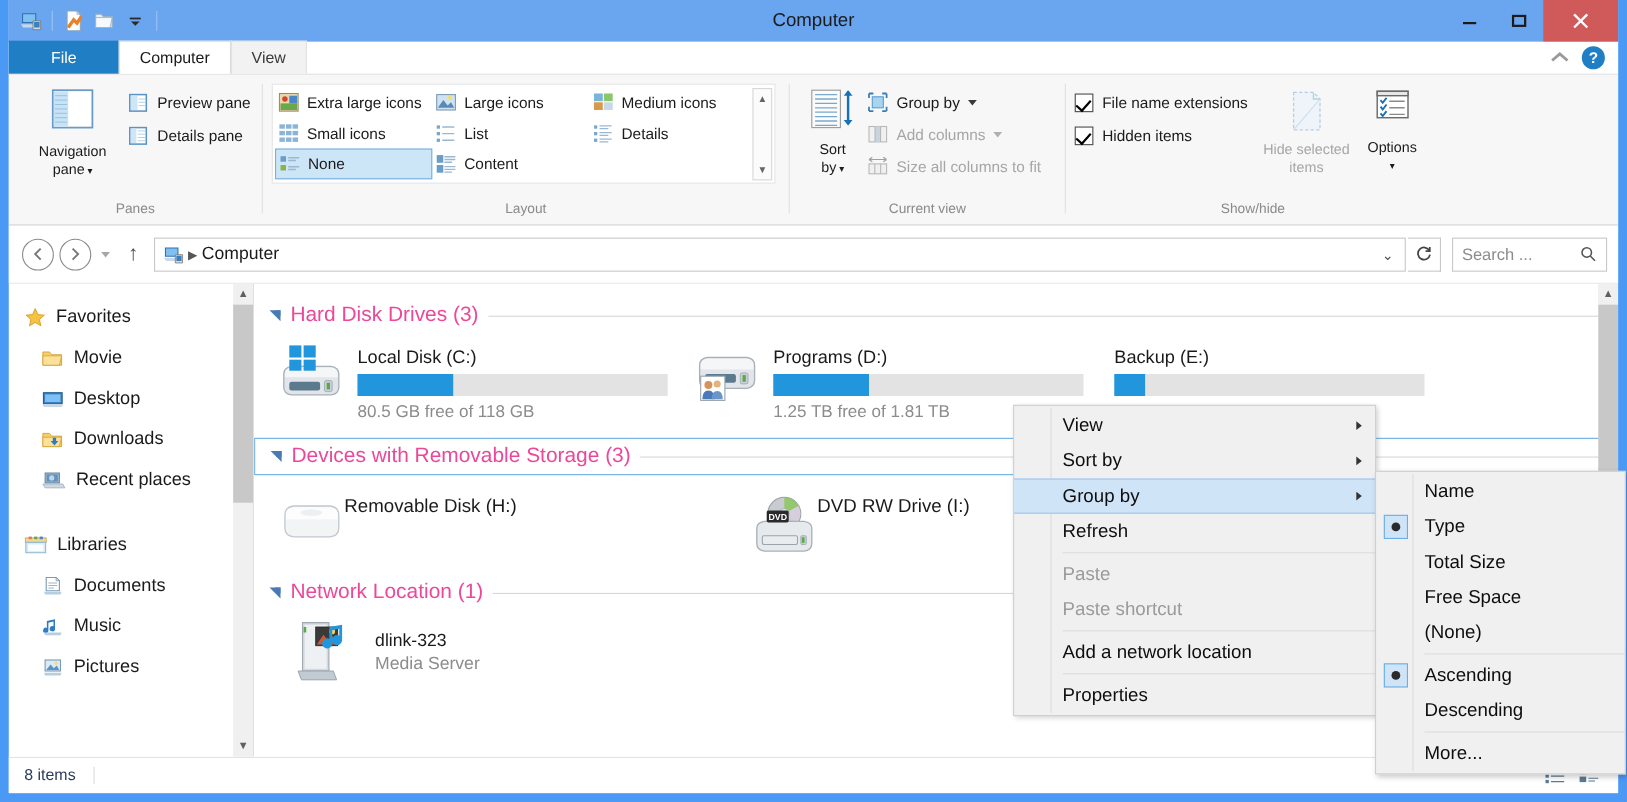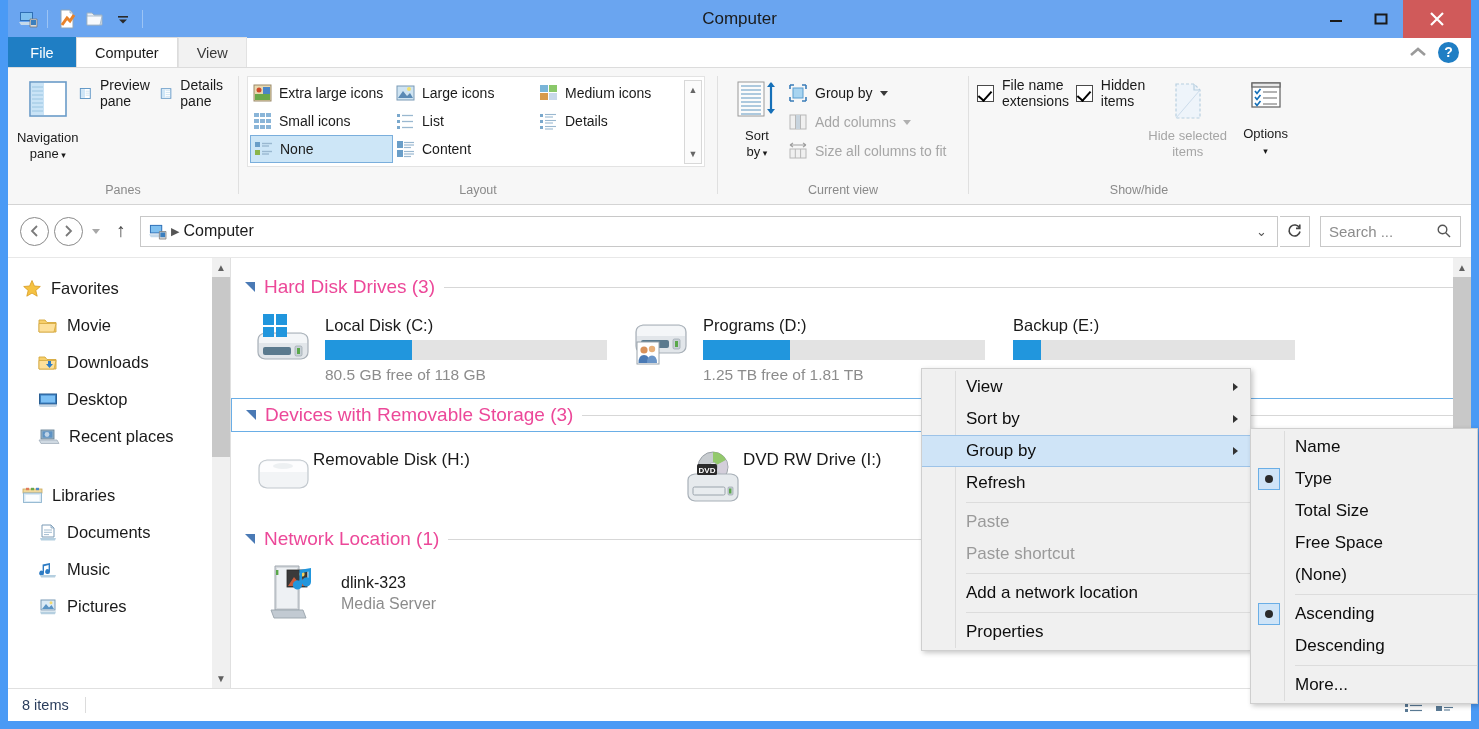--- a/index.html
+++ b/index.html
@@ -38,21 +38,21 @@
   
   .tabstrip {
     height: 30px; background: #ffffff; flex: 0 0 30px; display: flex; align-items: flex-end;
     position: relative; border-bottom: 1px solid #dcdcdc;
   }
   .tab {
     height: 30px; padding: 0 18px; font-size: 14.5px; color: #1a1a1a;
     display: flex; align-items: center; border: 1px solid transparent;
     border-bottom: none; background: #ffffff;
   }
-  .tab-file { background: #1f7ec4; color: #ffffff; width: 68px; justify-content: center; padding: 0; }
+  .tab-file { background: #1f7ec4; color: #ffffff; width: 100px; justify-content: center; padding: 0; }
   .tab-active { background: #ffffff; border-color: #dcdcdc; position: relative; z-index: 2; }
   .tab-inactive { background: #f2f2f2; border-color: #e2e2e2; color: #3a3a3a; }
   .tabstrip-right { margin-left: auto; display: flex; align-items: center; gap: 10px; padding-right: 12px; height: 30px; }
   .help-circle {
     width: 21px; height: 21px; border-radius: 50%; background: #1f7ec4; color: #fff;
     font-size: 14px; font-weight: bold; display: flex; align-items: center; justify-content: center;
   }
 
   
   .ribbon {
@@ -66,21 +66,21 @@
   }
   .rgroup-div { width: 1px; background: #e0e0e0; margin: 8px 0 10px 0; }
 
   .bigbtn {
     width: 92px; display: flex; flex-direction: column; align-items: center;
     font-size: 13px; color: #1a1a1a; padding-top: 4px;
   }
   .bigbtn .lbl { text-align: center; line-height: 16px; margin-top: 4px; }
   .bigbtn.disabled .lbl { color: #a6a6a6; }
 
-  .chk-col { display: flex; flex-direction: row; gap: 4px; padding-top: 4px; }
+  .chk-col { display: flex; flex-direction: column; gap: 4px; padding-top: 4px; }
   .chkrow { display: flex; align-items: center; gap: 8px; font-size: 14px; color: #1a1a1a; height: 26px; }
   .chkbox { width: 17px; height: 17px; border: 1.5px solid #4a4a4a; background: #fff; position: relative; flex: 0 0 17px; }
   .chkbox.checked::after {
     content: ""; position: absolute; left: 3px; top: 2px; width: 6px; height: 11px;
     border: solid #000; border-width: 0 2.4px 2.4px 0; transform: rotate(42deg);
   }
 
   .layout-list { display: flex; flex-wrap: wrap; width: 430px; align-content: flex-start; }
   .lay-item {
     width: 143px; height: 28px; display: flex; align-items: center; gap: 7px;
@@ -608,36 +608,36 @@
             <svg width="20" height="18" viewBox="0 0 20 18">
                   <path d="M1 3 L7 3 L9 5.5 L18 5.5 L18 15 L1 15 Z" fill="#f7cf6a" stroke="#d4a73c" stroke-width="0.9"></path>
                   <path d="M1 6.5 L18 6.5 L16 15 L1 15 Z" fill="#fde09a" stroke="#d4a73c" stroke-width="0.8"></path>
                 </svg>
           </span>
           <span>Movie</span>
         </div>
         <div class="navitem child">
           <span>
             <svg width="20" height="18" viewBox="0 0 20 18">
+                  <rect x="1.5" y="3" width="17" height="10" fill="#3a7fc0" stroke="#2a5f93" stroke-width="1"></rect>
+                  <rect x="3" y="4.5" width="14" height="7" fill="#7cc0f5"></rect>
+                  <path d="M0.5 14 L19.5 14 L18 16 L2 16 Z" fill="#c7d7e5"></path>
+                </svg>
+          </span>
+          <span>Desktop</span>
+        </div>
+        <div class="navitem child">
+          <span>
+            <svg width="20" height="18" viewBox="0 0 20 18">
                   <path d="M1 3 L7 3 L9 5.5 L18 5.5 L18 15 L1 15 Z" fill="#f7cf6a" stroke="#d4a73c" stroke-width="0.9"></path>
                   <path d="M1 6.5 L18 6.5 L16 15 L1 15 Z" fill="#fde09a" stroke="#d4a73c" stroke-width="0.8"></path>
                   <path d="M10 7 L13 7 L13 10 L15 10 L11.5 14 L8 10 L10 10 Z" fill="#2e7cc4"></path>
                 </svg>
           </span>
           <span>Downloads</span>
-        </div>
-        <div class="navitem child">
-          <span>
-            <svg width="20" height="18" viewBox="0 0 20 18">
-                  <rect x="1.5" y="3" width="17" height="10" fill="#3a7fc0" stroke="#2a5f93" stroke-width="1"></rect>
-                  <rect x="3" y="4.5" width="14" height="7" fill="#7cc0f5"></rect>
-                  <path d="M0.5 14 L19.5 14 L18 16 L2 16 Z" fill="#c7d7e5"></path>
-                </svg>
-          </span>
-          <span>Desktop</span>
         </div>
         <div class="navitem child">
           <span>
             <svg width="22" height="18" viewBox="0 0 22 18">
                   <rect x="3" y="2" width="13" height="9" fill="#9ab5c8" stroke="#6a8599" stroke-width="0.9"></rect>
                   <rect x="4.5" y="3.3" width="10" height="6.4" fill="#5e93c4"></rect>
                   <path d="M1 12 L19 12 L21 15.5 L3 15.5 Z" fill="#cfd9e2" stroke="#9aa8b5" stroke-width="0.7"></path>
                   <circle cx="9" cy="6.5" r="2.4" fill="#e8f0f7" opacity="0.7"></circle>
                 </svg>
           </span>

